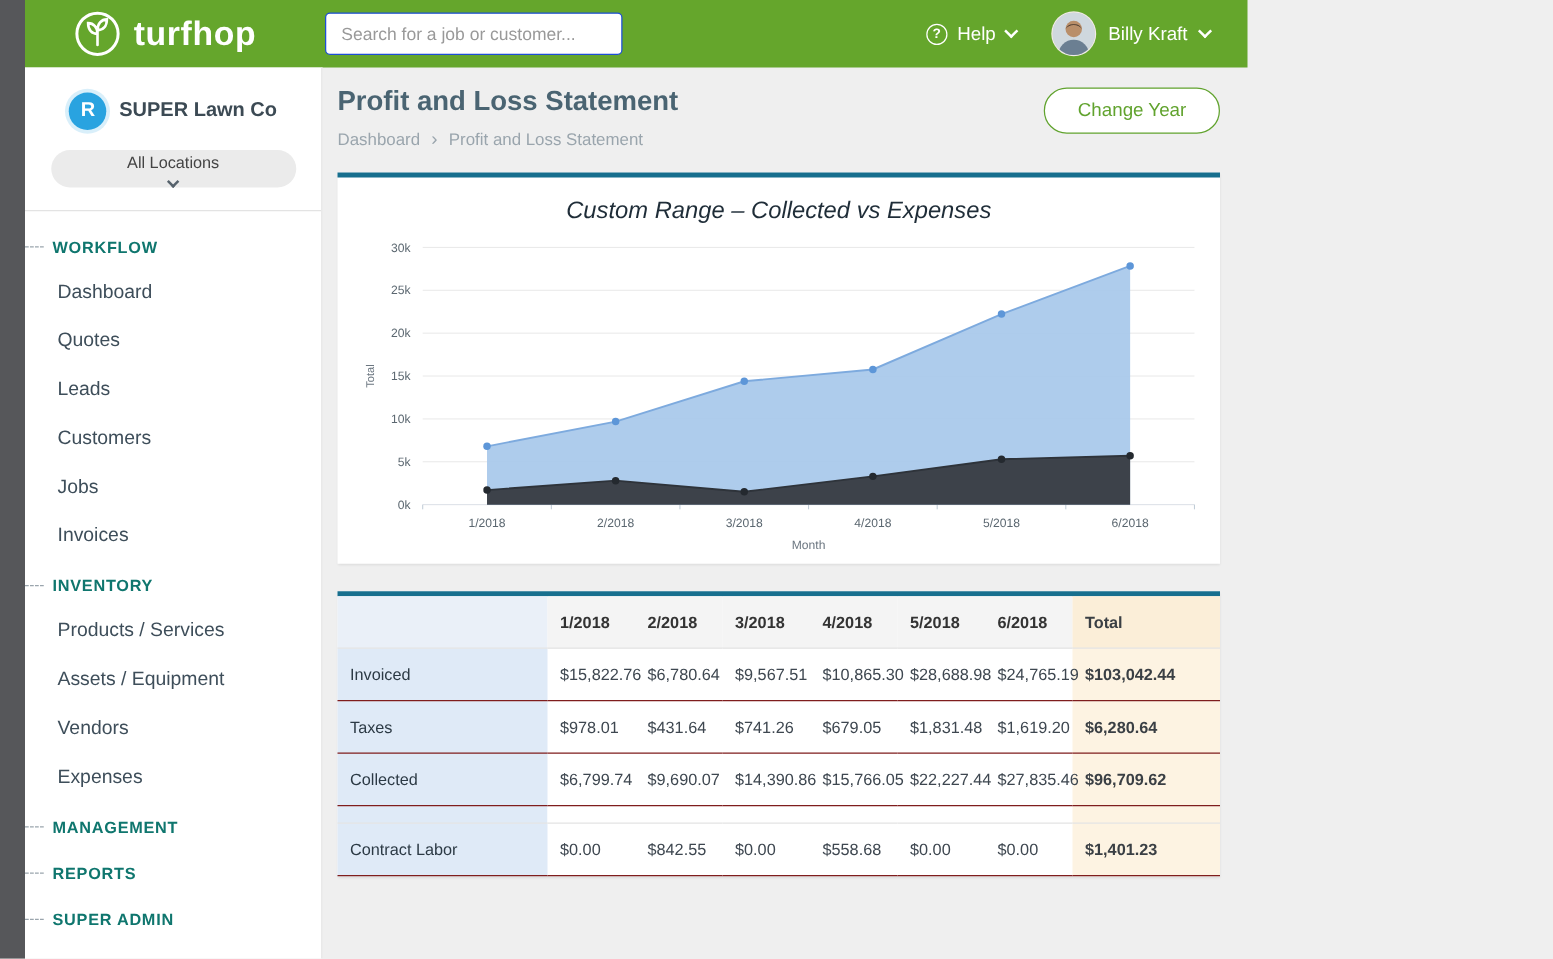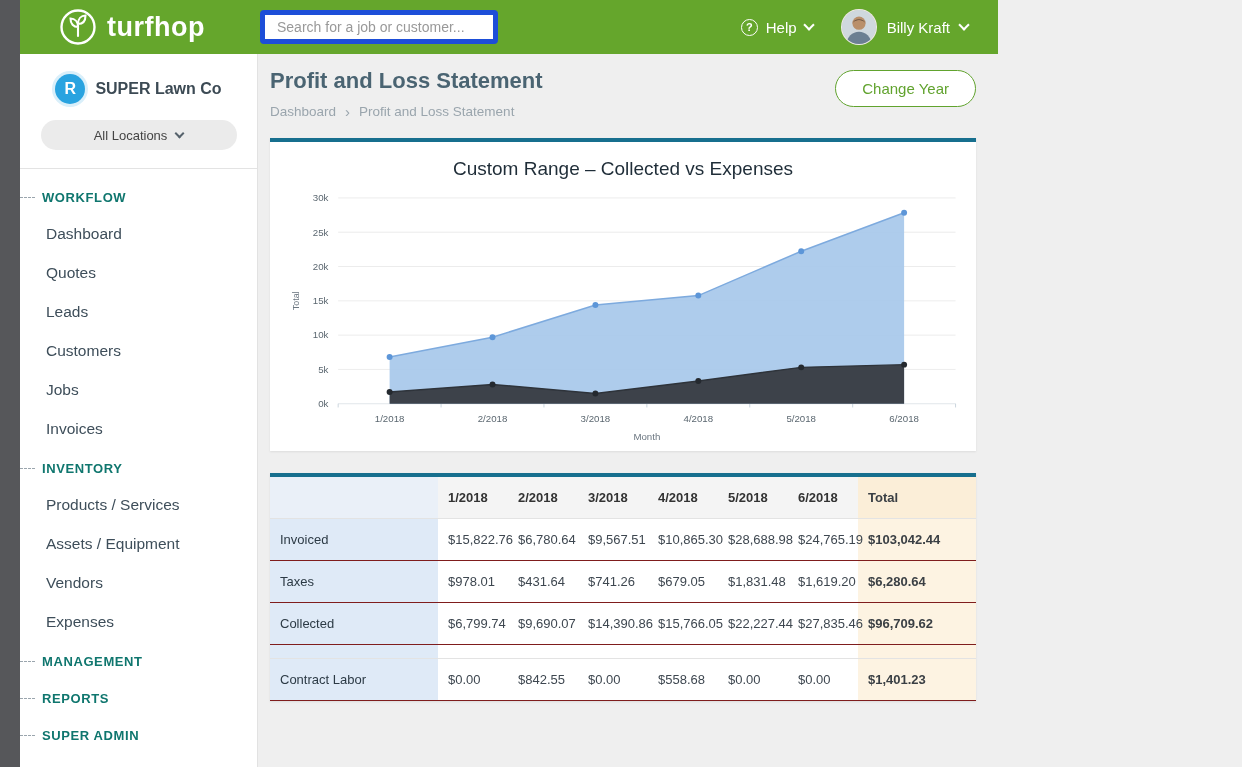--- a/index.html
+++ b/index.html
@@ -8,21 +8,21 @@
 
   .app { display: flex; width: 998px; height: 767px; }
   .edge-strip { width: 20px; background: #56575a; flex: 0 0 20px; }
   .app-right { flex: 1; display: flex; flex-direction: column; min-width: 0; }
 
   
   .topbar { height: 54px; background: #65a62c; display: flex; align-items: center; flex: 0 0 54px; }
   .brand { width: 238px; display: flex; align-items: center; padding-left: 38px; cursor: pointer; }
   .brand-icon { width: 40px; height: 40px; display: inline-flex; }
   .brand-name { color: #fff; font-size: 27px; font-weight: bold; letter-spacing: .5px; margin-left: 9px; }
-  .search { width: 238px; height: 34px; margin-left: 2px; border: 5px solid #1d4ed8; border-radius: 4px;
+  .search { width: 238px; height: 34px; margin-left: 2px; border: 1px solid #1d4ed8; border-radius: 4px;
             padding: 0 12px; font-size: 14px; color: #333; outline: none; background: #fff;
             font-family: "Liberation Sans", sans-serif; }
   .search::placeholder { color: #999; }
   .topbar-right { margin-left: auto; display: flex; align-items: center; gap: 28px; padding-right: 30px; color: #fff; }
   .help { display: flex; align-items: center; gap: 8px; cursor: pointer; font-size: 15px; }
   .help-icon { width: 17px; height: 17px; border: 1.5px solid #fff; border-radius: 50%;
                display: inline-flex; align-items: center; justify-content: center;
                font-size: 11px; font-weight: bold; }
   .chev { width: 8px; height: 8px; border-right: 2px solid #fff; border-bottom: 2px solid #fff;
           transform: rotate(45deg); margin-top: -4px; display: inline-block; }
@@ -35,42 +35,42 @@
   
   .body-row { flex: 1; display: flex; min-height: 0; }
   .sidebar { width: 238px; flex: 0 0 238px; background: #fff; border-right: 1px solid #e2e2e2; overflow: hidden; }
   .company { display: flex; align-items: center; justify-content: center; padding-top: 20px; cursor: pointer; }
   .company-badge { width: 30px; height: 30px; border-radius: 50%; background: #29a3e0; color: #fff;
                    font-weight: bold; font-size: 16px; display: inline-flex; align-items: center;
                    justify-content: center; box-shadow: 0 0 0 3px #d9effa; }
   .company-name { font-size: 16px; color: #3c4a54; font-weight: bold; margin-left: 10px; }
   .loc-pill { margin: 16px auto 0; width: 196px; background: #ebebeb; border-radius: 16px; height: 30px;
               display: flex; align-items: center; justify-content: center; gap: 9px; font-size: 13px;
-              color: #444; cursor: pointer; }
+              color: #444; cursor: pointer; flex-direction: column; }
   .sidebar-divider { border-bottom: 1px solid #e3e3e3; margin-top: 18px; }
   .nav { padding-top: 8px; }
   .nav-section { display: flex; align-items: center; padding: 13px 0 9px 0; }
   .tree-dash { width: 15px; border-top: 1px dashed #9aa5ad; margin-right: 7px; display: inline-block; }
   .nav-section-label { font-size: 13px; font-weight: bold; letter-spacing: .6px; color: #0f766e; }
   .nav-item { font-size: 15.5px; color: #3e4e5a; padding: 10.5px 0 10.5px 26px; cursor: pointer; }
 
   
   .main { flex: 1; min-width: 0; padding: 14px 22px 0 12px; overflow: hidden; }
   .page-head { display: flex; justify-content: space-between; align-items: flex-start; }
   h1[data-name="page-title"] { font-size: 22px; font-weight: bold; color: #4a6472; }
   .breadcrumb { margin-top: 9px; font-size: 13.5px; color: #9aa5ad; display: flex; gap: 9px; align-items: center; }
   .crumb { cursor: pointer; }
   .crumb-sep { font-size: 15px; }
   .change-year { background: #fff; border: 1px solid #61a32e; color: #61a32e; font-size: 15px;
                  border-radius: 20px; padding: 9px 26px; cursor: pointer; margin-top: 2px;
                  font-family: "Liberation Sans", sans-serif; }
 
   .card { background: #fff; border-top: 4px solid #176f8e; box-shadow: 0 1px 2px rgba(0,0,0,.08); }
   .chart-card { margin-top: 18px; padding: 16px 10px 6px; }
-  .chart-title { font-size: 19px; font-weight: 500; color: #1f2d38; text-align: center; margin-bottom: 6px; }
+  .chart-title { font-size: 19px; font-weight: 500; color: #1f2d38; text-align: center; margin-bottom: 6px; font-style: italic; }
   .pl-chart { width: 100%; display: block; }
   .pl-chart text { font-family: "Liberation Sans", "DejaVu Sans", sans-serif; }
 
   .table-card { margin-top: 22px; }
   .pl-table { width: 100%; border-collapse: collapse; font-size: 13px; color: #3e4750; table-layout: fixed; }
   .pl-table th, .pl-table td { text-align: left; padding: 13px 10px; border-bottom: 1px solid #7f1d1d; }
   .pl-table thead th { background: #f4f4f4; font-weight: bold; color: #333; border-bottom: 1px solid #e3e3e3; }
   .pl-table thead th.label-col { background: #eaf0f8; width: 168px; }
   .pl-table tbody th.label-col { background: #dfeaf7; font-weight: 400; color: #2c3a45; }
   .pl-table .total-col { background: #fdf3e2; font-weight: bold; color: #3a3f44; width: 118px; }

